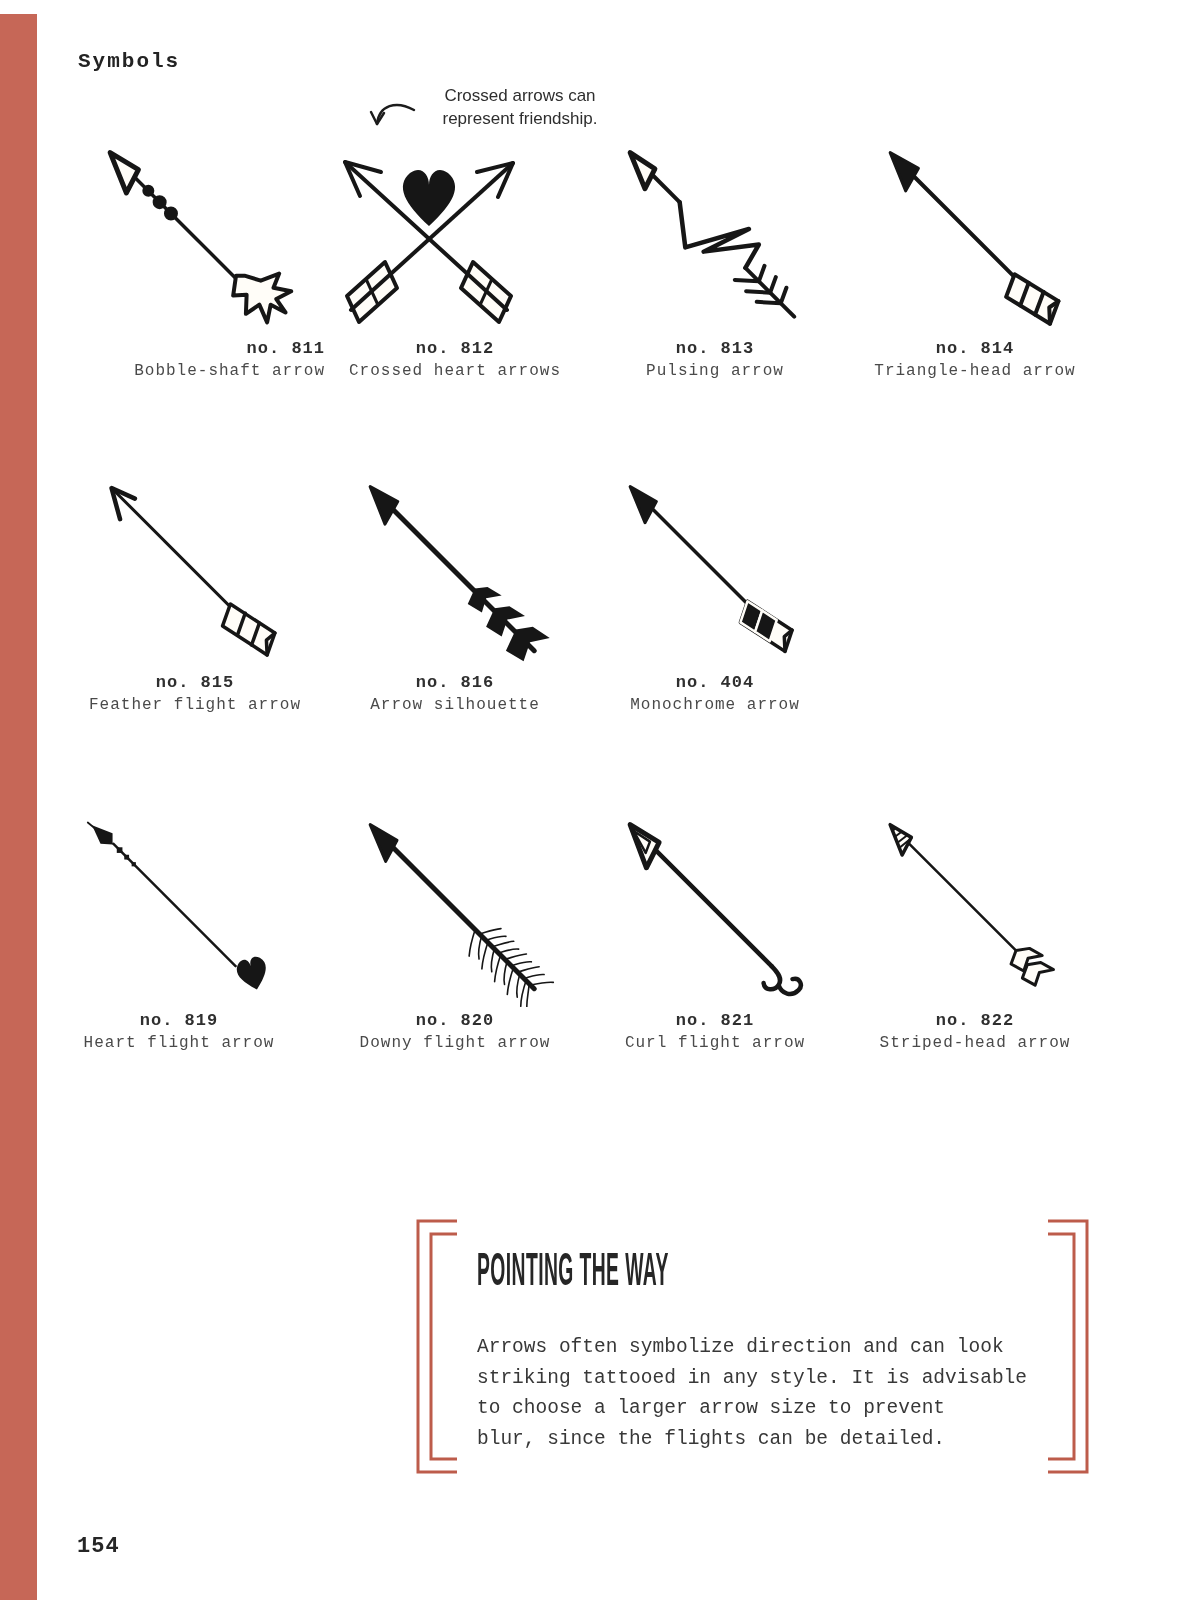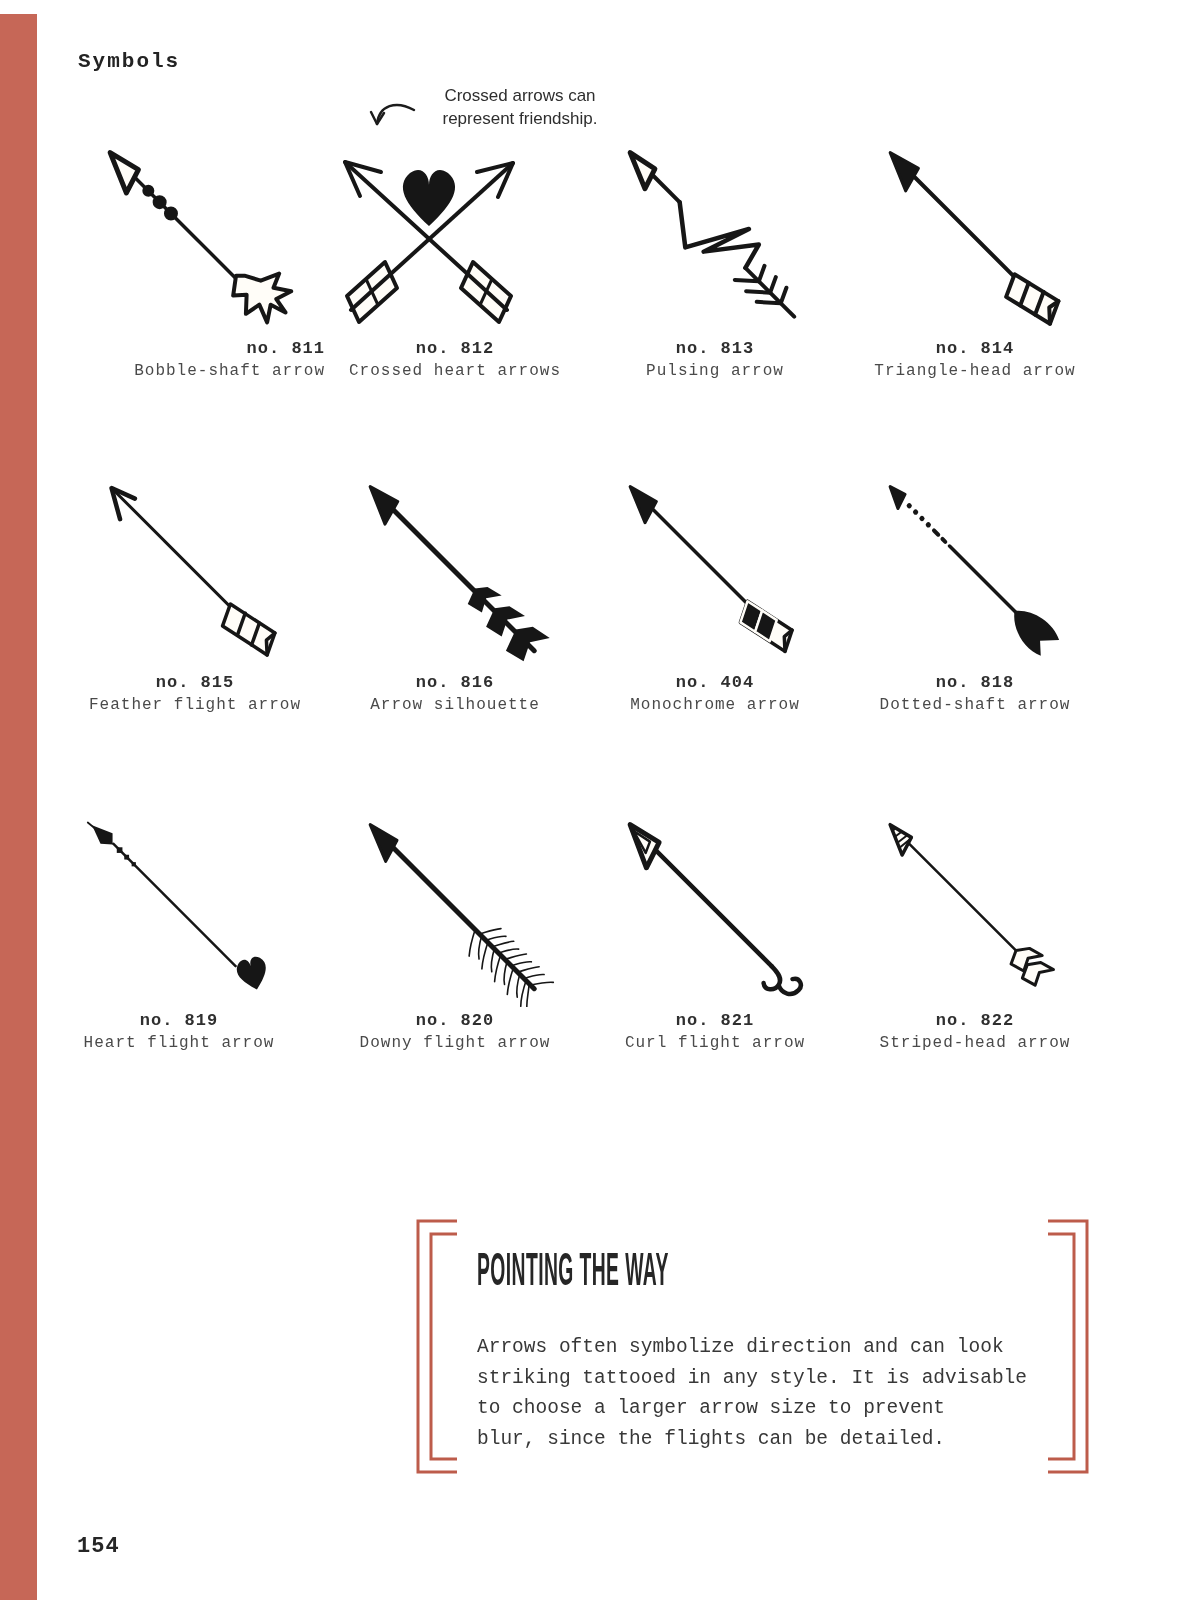--- a/index.html
+++ b/index.html
@@ -166,37 +166,20 @@
         <path d="M-44,2 L-54,-18 L-106,-7 L-96,13 Z" fill="#fffdf8" stroke-width="3.5"></path>
         <path d="M-44,2 L-54,-18 L-71,-14.3 L-61,5.7 Z" fill="#161616" stroke="#fffdf8" stroke-width="2.5"></path>
         <path d="M-61,5.7 L-71,-14.3 L-88,-10.7 L-78,9.3 Z" fill="#161616" stroke="#fffdf8" stroke-width="2.5"></path>
         <path d="M-106,-7 L-95,3 L-96,13" fill="none" stroke-width="3.5"></path>
       </g>
     </svg>
     <div class="num">no. 404</div>
     <div class="nm">Monochrome arrow</div>
   </div>
 
-  <div class="cell" style="left:845px;top:474px;">
-    <svg class="art" viewBox="0 0 260 195">
-      <g transform="translate(130,97.5) rotate(225)" stroke="#161616" stroke-linecap="round" stroke-linejoin="round">
-        <path d="M120,0 L99,-10 L104,5 Z" fill="#161616" stroke-width="3"></path>
-        <circle cx="93" cy="0" r="2.6" fill="#161616" stroke="none"></circle>
-        <circle cx="84" cy="0" r="2.6" fill="#161616" stroke="none"></circle>
-        <circle cx="75" cy="0" r="2.6" fill="#161616" stroke="none"></circle>
-        <circle cx="66" cy="0" r="2.6" fill="#161616" stroke="none"></circle>
-        <line x1="58" y1="0" x2="52" y2="0" stroke-width="4"></line>
-        <line x1="46" y1="0" x2="42" y2="0" stroke-width="4"></line>
-        <line x1="36" y1="0" x2="-58" y2="0" stroke-width="3.5"></line>
-        <path d="M-56,0 C-66,-14 -90,-21 -106,-13 L-95,-3 L-108,11 C-90,20 -66,13 -56,0 Z" fill="#161616" stroke="none"></path>
-      </g>
-    </svg>
-    <div class="num">no. 818</div>
-    <div class="nm">Dotted-shaft arrow</div>
-  </div>
 
   <div class="cell" style="left:49px;top:812px;">
     <svg class="art" viewBox="0 0 260 195">
       <g transform="translate(130,97.5) rotate(225)" stroke="#161616" stroke-linecap="round" stroke-linejoin="round">
         <line x1="93" y1="0" x2="-80" y2="0" stroke-width="2.5"></line>
         <line x1="104" y1="-1" x2="126" y2="-3" stroke-width="1.8"></line>
         <path d="M121,-2 L102,-9 L93,-1 L101,7 Z" fill="#161616" stroke="none"></path>
         <path d="M84,-4 L88,0 L84,4 L80,0 Z" fill="#161616" stroke="none"></path>
         <path d="M74,-3.4 L77.5,0 L74,3.4 L70.5,0 Z" fill="#161616" stroke="none"></path>
         <path d="M64,-3 L67,0 L64,3 L61,0 Z" fill="#161616" stroke="none"></path>

